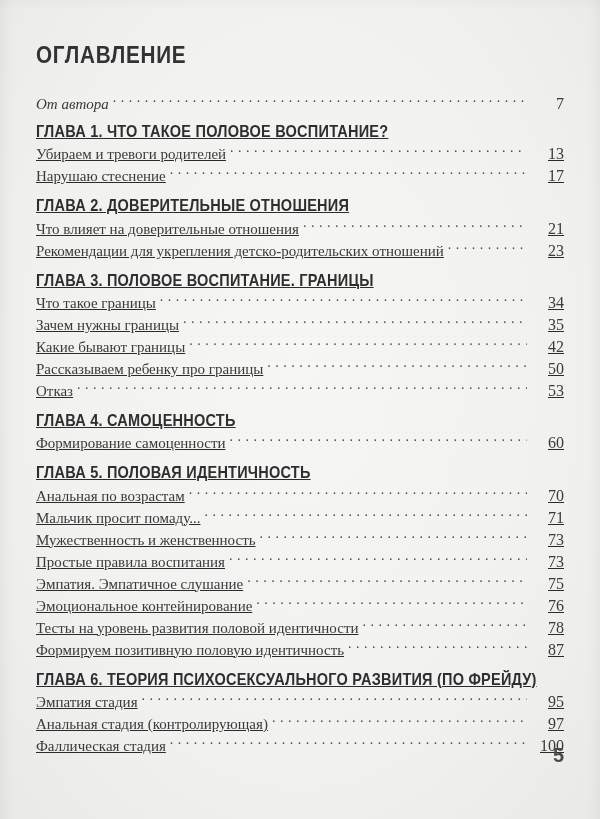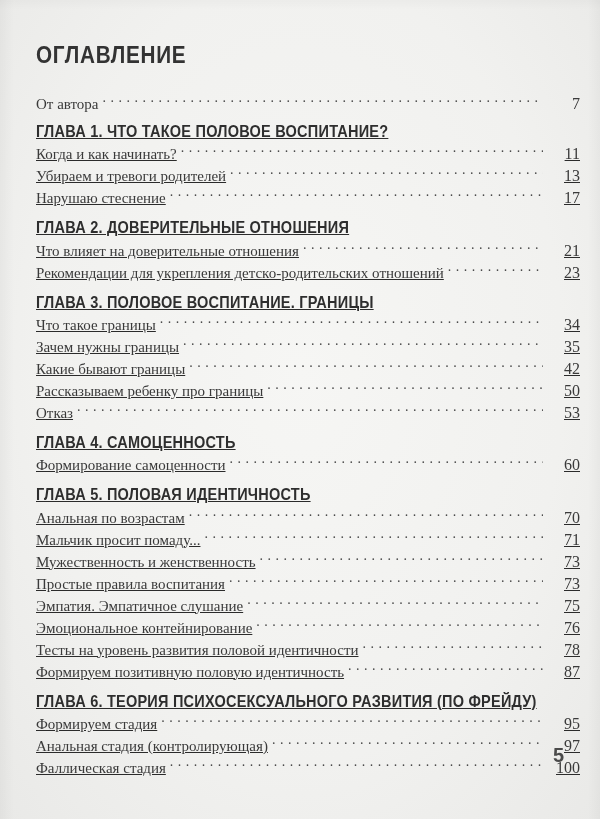--- a/index.html
+++ b/index.html
@@ -31,21 +31,21 @@
     background:
       linear-gradient(90deg, rgba(0,0,0,0.035) 0px, rgba(0,0,0,0.0) 14px),
       linear-gradient(270deg, rgba(0,0,0,0.03) 0px, rgba(0,0,0,0.0) 12px),
       linear-gradient(180deg, rgba(0,0,0,0.025) 0px, rgba(0,0,0,0.0) 10px);
     pointer-events: none;
   }
 
   .page {
     position: absolute;
     inset: 0;
-    padding: 44px 20px 0 36px;
+    padding: 44px 36px 0 36px;
     box-sizing: border-box;
   }
 
   
   .toc-title {
     font-family: "Liberation Sans Narrow", "Liberation Sans", "DejaVu Sans", sans-serif;
     font-weight: 700;
     font-size: 23px;
     letter-spacing: 0.8px;
     color: #333333;
@@ -77,20 +77,21 @@
     font-size: 15px;
     line-height: 21px;
     color: #3a3a3a;
     white-space: nowrap;
   }
   .entry .label {
     flex: 0 0 auto;
     padding-right: 4px;
   }
   .entry.italic .label {
+    font-style: italic;
     text-align: center;
   }
   .entry .leader {
     flex: 1 1 auto;
     overflow: hidden;
     min-width: 6px;
     position: relative;
     height: 1em;
   }
   .entry .leader::before {
@@ -136,25 +137,20 @@
 
   <div id="toc-body">
       <div class="entry italic">
         <span class="label">От автора</span>
         <span class="leader"></span>
         <span class="page-no">7</span>
       </div>
       <div class="group">
         <div class="chapter-head first">ГЛАВА 1. ЧТО ТАКОЕ ПОЛОВОЕ ВОСПИТАНИЕ?</div>
         <div class="entry">
-          <span class="label">Когда и как начинать?</span>
-          <span class="leader"></span>
-          <span class="page-no">11</span>
-        </div>
-        <div class="entry">
           <span class="label">Убираем и тревоги родителей</span>
           <span class="leader"></span>
           <span class="page-no">13</span>
         </div>
         <div class="entry">
           <span class="label">Нарушаю стеснение</span>
           <span class="leader"></span>
           <span class="page-no">17</span>
         </div>
       </div>
@@ -246,21 +242,21 @@
         </div>
         <div class="entry">
           <span class="label">Формируем позитивную половую идентичность</span>
           <span class="leader"></span>
           <span class="page-no">87</span>
         </div>
       </div>
       <div class="group">
         <div class="chapter-head">ГЛАВА 6. ТЕОРИЯ ПСИХОСЕКСУАЛЬНОГО РАЗВИТИЯ (ПО ФРЕЙДУ)</div>
         <div class="entry">
-          <span class="label">Формируем стадия</span>
+          <span class="label">Эмпатия стадия</span>
           <span class="leader"></span>
           <span class="page-no">95</span>
         </div>
         <div class="entry">
           <span class="label">Анальная стадия (контролирующая)</span>
           <span class="leader"></span>
           <span class="page-no">97</span>
         </div>
         <div class="entry">
           <span class="label">Фаллическая стадия</span>

